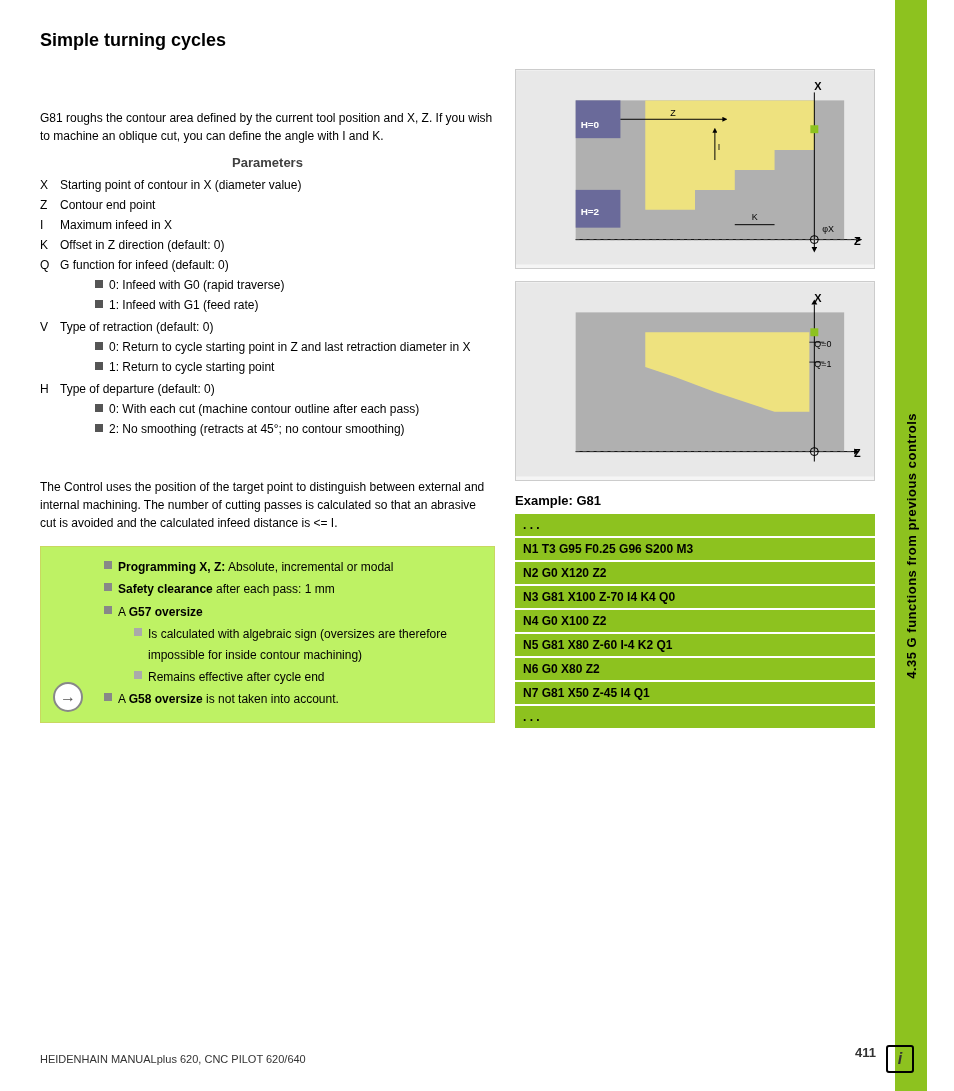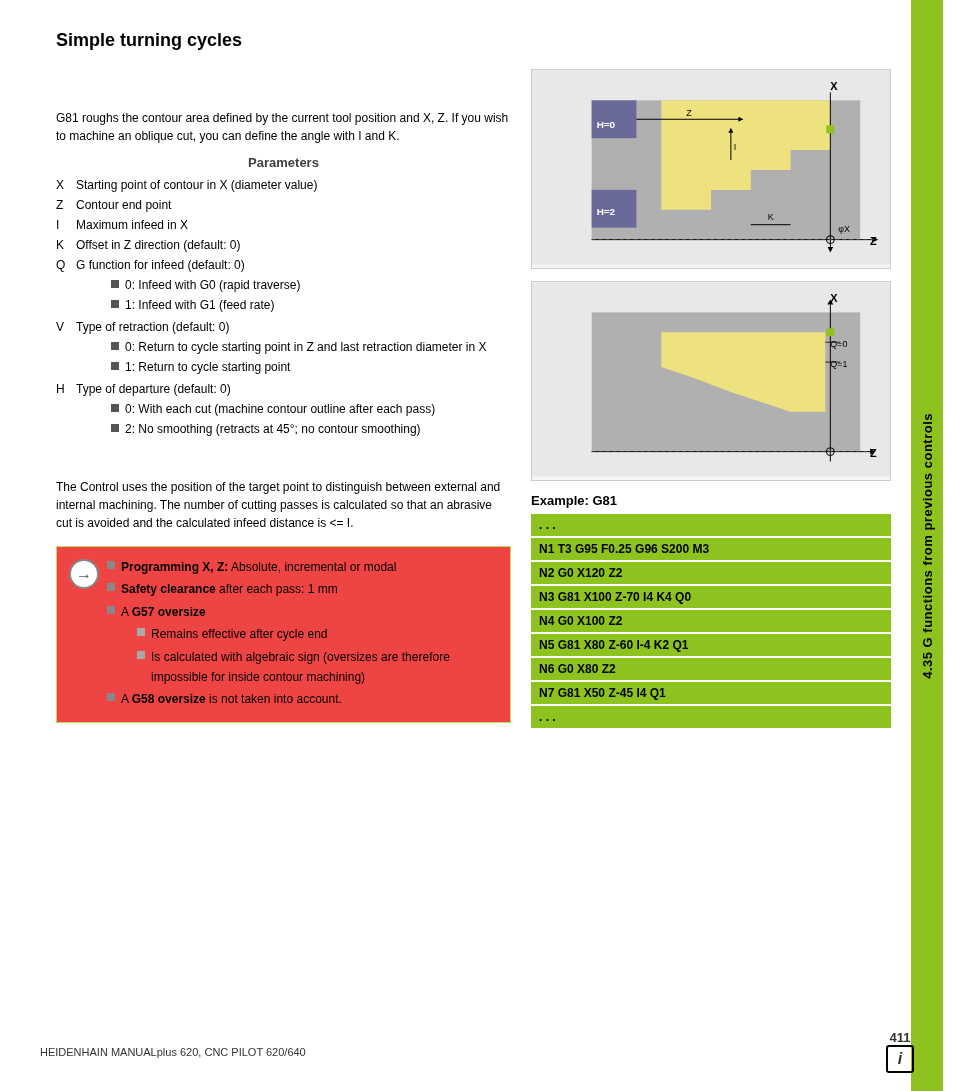--- a/index.html
+++ b/index.html
@@ -9,21 +9,20 @@
       background: #fff;
       width: 954px;
       min-height: 1091px;
       position: relative;
       overflow: hidden;
     }
     .page-container {
       display: flex;
       width: 954px;
       min-height: 1091px;
-      padding-left: 16px;
     }
     .main-content {
       flex: 1;
       padding: 30px 20px 30px 40px;
       max-width: 895px;
     }
     .side-tab {
       width: 32px;
       background: #8dc21f;
       display: flex;
@@ -129,27 +128,27 @@
     
     .diagram-box {
       border: 1px solid #ccc;
       background: #f5f5f5;
       margin-bottom: 12px;
       overflow: hidden;
     }
 
     
     .info-box {
-      background: #ef4444;
+      background: #bef264;
       border: 1px solid #c8d860;
       padding: 10px 12px;
       margin-top: 14px;
       display: flex;
-      gap: 8px;
-      align-items: flex-start;
+      gap: 21px;
+      align-items: flex-end;
     }
     .arrow-icon {
       width: 30px;
       height: 30px;
       border: 2px solid #888;
       border-radius: 50%;
       display: flex;
       align-items: center;
       justify-content: center;
       flex-shrink: 0;
@@ -330,25 +329,25 @@
               <div class="bullet-square" style="margin-top:4px; margin-right:6px;"></div>
               <span><strong>Safety clearance</strong> after each pass: 1 mm</span>
             </div>
             <div class="info-bullet">
               <div class="bullet-square" style="margin-top:4px; margin-right:6px;"></div>
               <span>A <strong>G57 oversize</strong></span>
             </div>
             <div style="margin-left: 30px;">
               <div class="info-bullet">
                 <div class="bullet-square" style="margin-top:4px; margin-right:6px; background:#aaa;"></div>
-                <span>Remains effective after cycle end</span>
+                <span>Is calculated with algebraic sign (oversizes are therefore impossible for inside contour machining)</span>
               </div>
               <div class="info-bullet">
                 <div class="bullet-square" style="margin-top:4px; margin-right:6px; background:#aaa;"></div>
-                <span>Is calculated with algebraic sign (oversizes are therefore impossible for inside contour machining)</span>
+                <span>Remains effective after cycle end</span>
               </div>
             </div>
             <div class="info-bullet">
               <div class="bullet-square" style="margin-top:4px; margin-right:6px;"></div>
               <span>A <strong>G58 oversize</strong> is not taken into account.</span>
             </div>
           </div>
         </div>
 
       </div>
@@ -472,17 +471,17 @@
 
   </div>
 
   <div class="side-tab">
     <span class="side-tab-text">4.35 G functions from previous controls</span>
   </div>
 </div>
 
 <div class="footer">
   <span>HEIDENHAIN MANUALplus 620, CNC PILOT 620/640</span>
-  <div style="display:flex; align-items:center; flex-direction:column;">
+  <div style="display:flex; align-items:flex-start; gap:10px;">
     <span class="footer-page">411</span>
     <div class="info-badge">i</div>
   </div>
 </div>
 
 </body></html>

